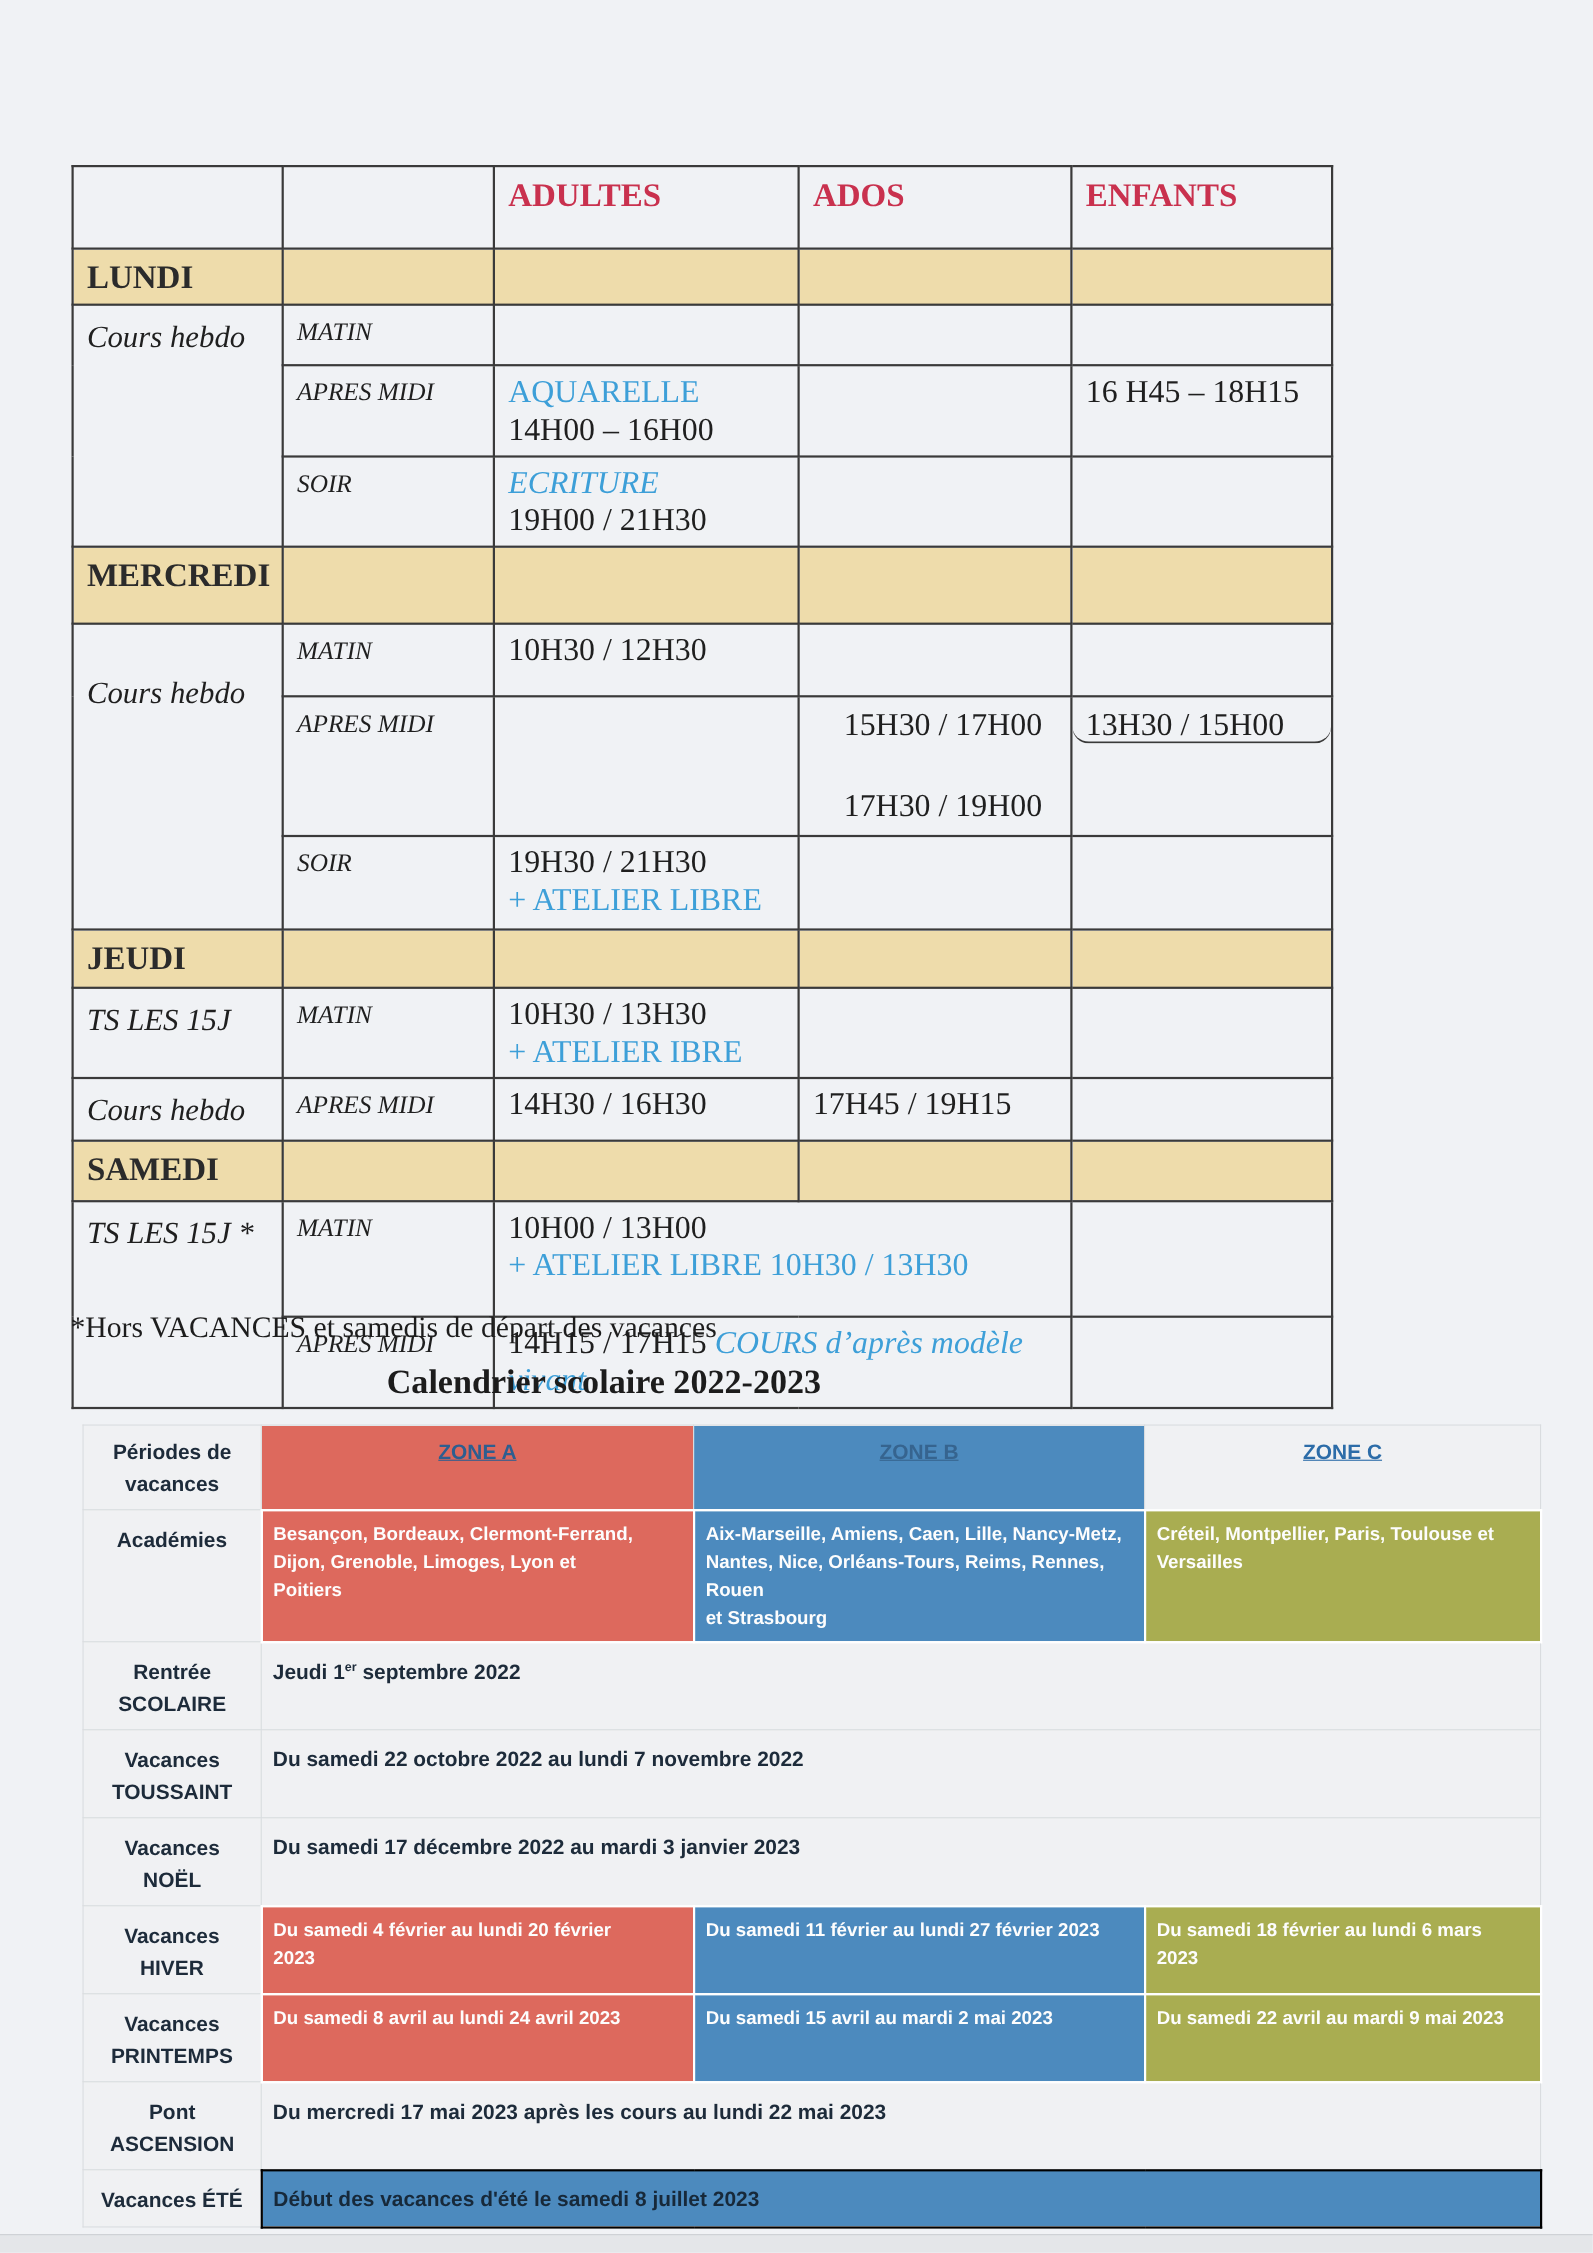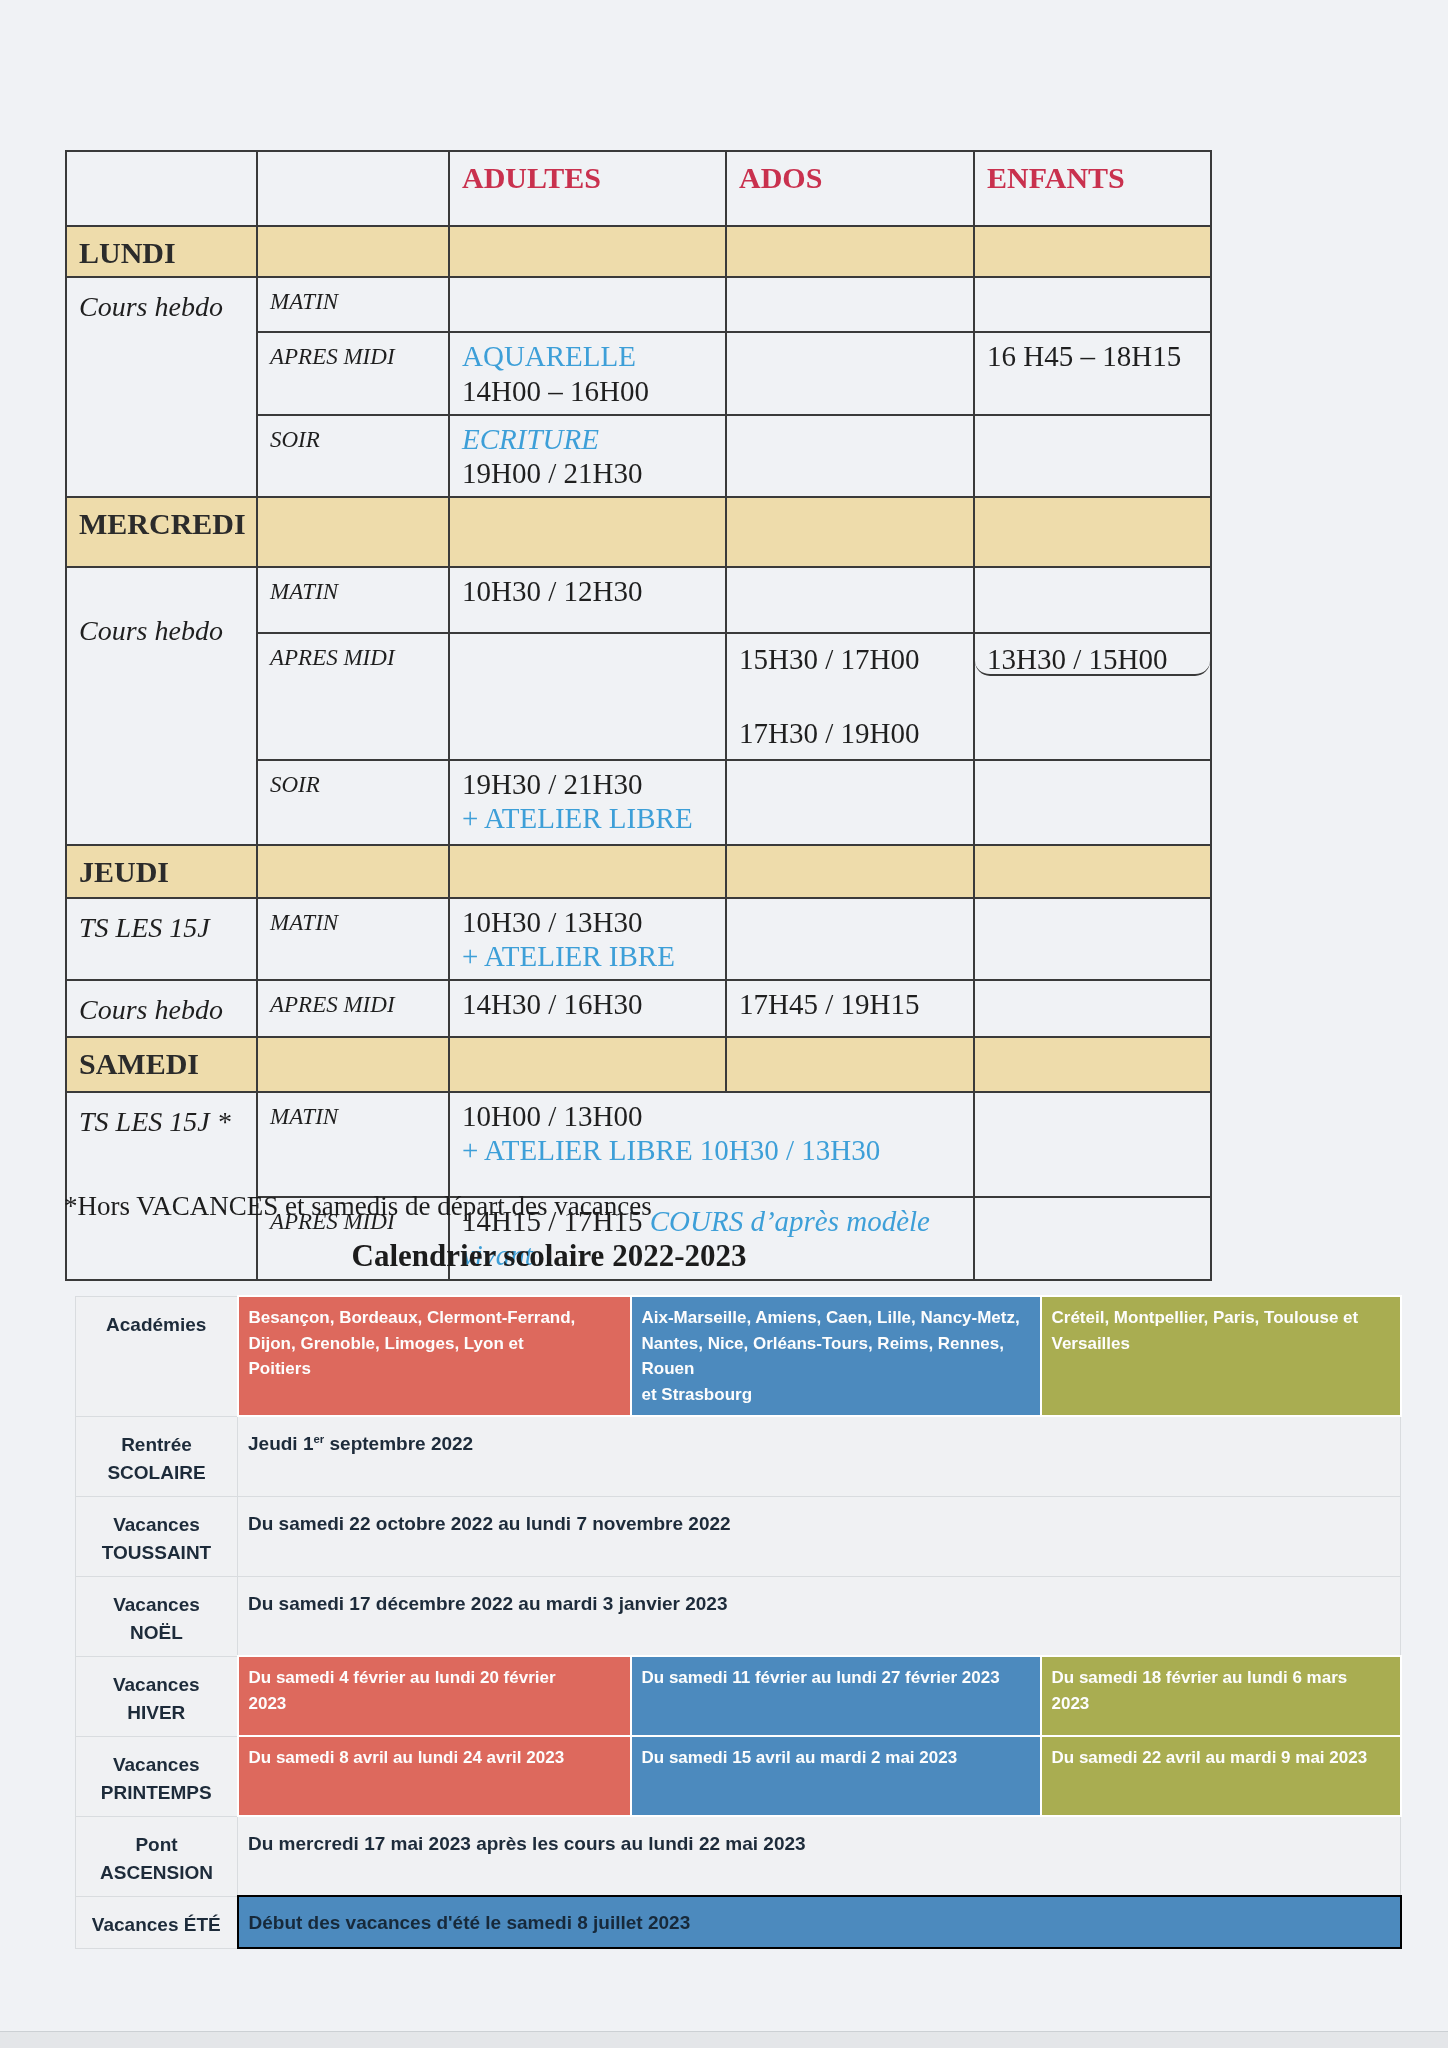--- a/index.html
+++ b/index.html
@@ -26,21 +26,21 @@
   }
   .sched .colhead{color:#c9314e;font-weight:bold;font-size:30px;padding-top:8px;}
   .sched tr.band td{background:#eedcab;}
   .sched .day{font-weight:bold;font-size:30px;color:#2b2b2b;padding-top:8px;}
   .sched .rowlabel{font-style:italic;font-size:28px;padding-top:12px;}
   .sched .rowlabel.mid{padding-top:46px;}
   .sched .period{font-style:italic;font-size:23px;padding-top:10px;}
   .blue{color:#3d9fd8;}
   .blue-i{color:#3d9fd8;font-style:italic;}
   .sched td.two-slots{padding:0;}
-  .sched td.two-slots .slot{padding:8px 12px;}
+  .sched td.two-slots .slot{padding:8px 12px;margin-left:28px;}
   .sched td.two-slots .slot + .slot{margin-top:24px;}
   .sched td.split{padding:0;}
   .sched td.split .split-top{padding:8px 0 2px 12px;height:30px;border-bottom:2.5px solid #3a3a3a;border-radius:15px;}
 
   
   .footnote{position:absolute;left:64px;top:1191px;font-size:27px;color:#1d1d1d;}
   .cal-title{position:absolute;left:84px;top:1238px;width:930px;text-align:center;
     font-size:31px;font-weight:bold;color:#1c1c1c;}
 
   
@@ -217,20 +217,26 @@
 
   <table class="cal">
     <colgroup>
       <col style="width:162px">
         <col style="width:393px">
         <col style="width:410px">
         <col style="width:360px">
     </colgroup>
 
     <tbody>
+        <tr style="height:45px">
+      <td class="lbl" style="padding-top:11px">Périodes de vacances</td>
+      <td class="zhead ha">ZONE A</td>
+      <td class="zhead hb">ZONE B</td>
+      <td class="zhead hc">ZONE C</td>
+    </tr>
 
     <tr style="height:105px">
       <td class="lbl">Académies</td>
       <td class="za">Besançon, Bordeaux, Clermont-Ferrand,
 Dijon, Grenoble, Limoges, Lyon et
 Poitiers</td>
       <td class="zb">Aix-Marseille, Amiens, Caen, Lille, Nancy-Metz,
 Nantes, Nice, Orléans-Tours, Reims, Rennes, Rouen
 et Strasbourg</td>
       <td class="zc">Créteil, Montpellier, Paris, Toulouse et

